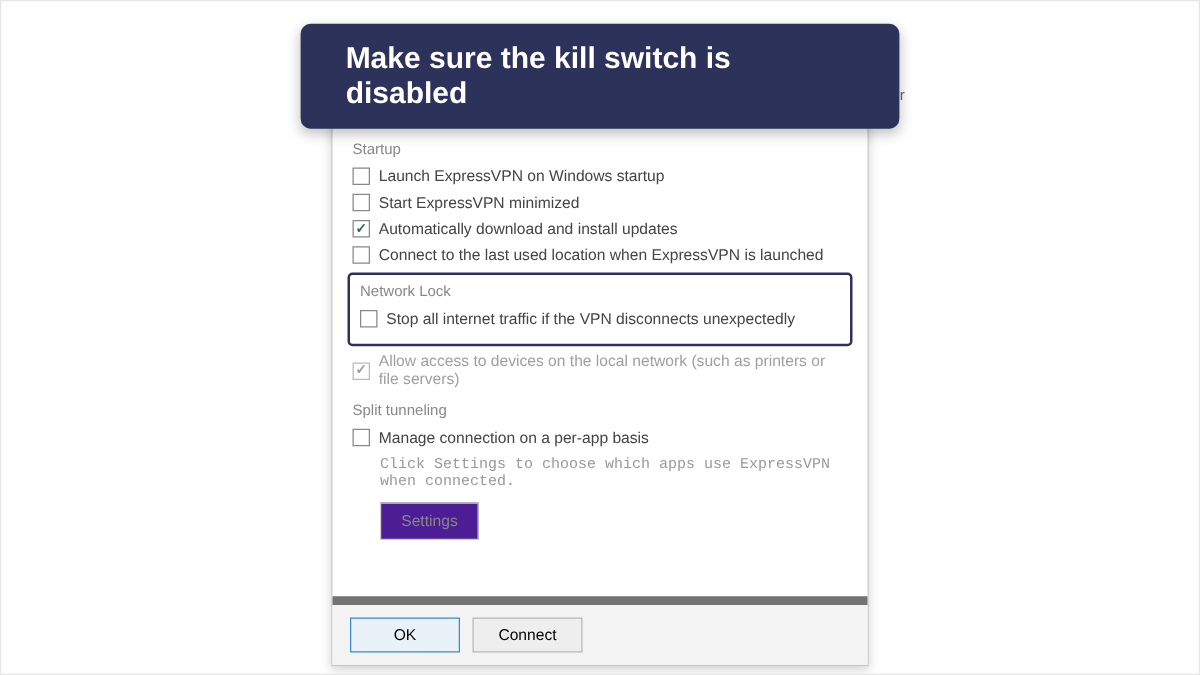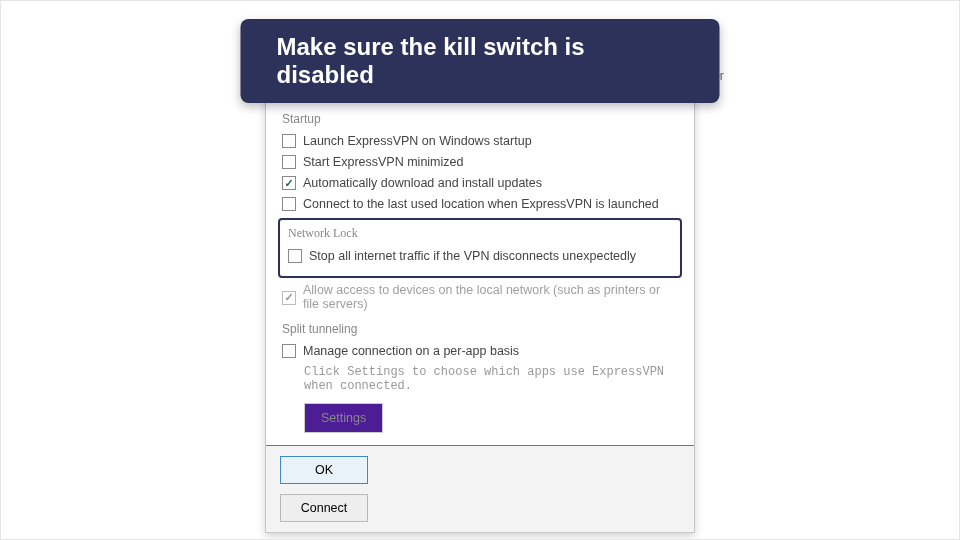--- a/index.html
+++ b/index.html
@@ -98,44 +98,43 @@
     .checkbox.checked::before { content: "✓"; font-weight: bold; }
     .checkbox.disabled { border-color: #bbb; color: #9a9a9a; }
     .row-label { font-size: 12.5px; color: #444; }
     .row-label.disabled { color: #a0a0a0; }
     .highlight-box {
       border: 2px solid #2d325a;
       border-radius: 4px;
       padding: 6px 8px 8px 8px;
       margin: 6px -4px 4px -4px;
     }
-    .highlight-box .section-title { margin-top: 0; font-family: Liberation Serif, serif; }
+    .highlight-box .section-title { margin-top: 0; }
     .hint {
       font-size: 12px;
       color: #999;
       margin: 6px 0 10px 22px;
       font-family: Liberation Mono, monospace;
     }
     .settings-btn {
       margin-left: 22px;
       padding: 7px 16px;
       background: #4c1d95;
       border: 1px solid #ccc;
       color: #888;
       font-size: 12.5px;
       cursor: pointer;
     }
     .footer {
-      border-top: 1px solid #737373;
+      border-top: 7px solid #737373;
       background: #f3f3f3;
       padding: 10px 14px;
       display: flex;
       justify-content: flex-start;
       gap: 10px;
-      flex-direction: column;
     }
     .footer button {
       width: 88px;
       height: 28px;
       font-size: 12.5px;
       border: 1px solid #b8b8b8;
       background: #eee;
       cursor: pointer;
     }
     .footer button.primary {

